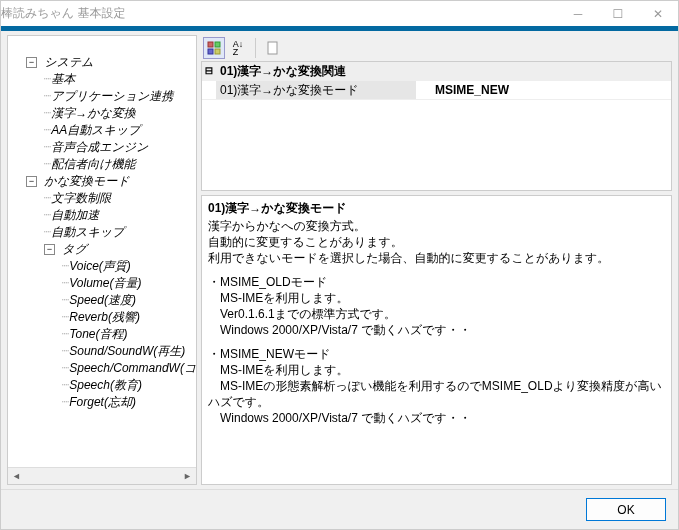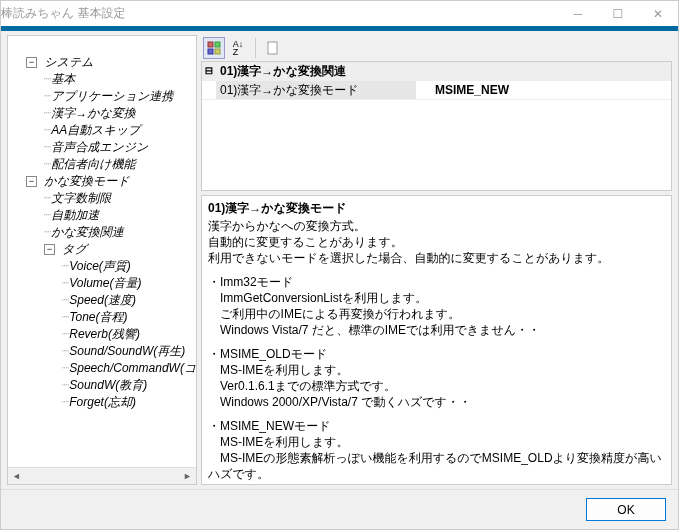--- a/index.html
+++ b/index.html
@@ -68,34 +68,34 @@
           <div class="tree-node"><span class="tree-conn">┈</span><span class="tree-label">配信者向け機能</span></div>
         </div>
 
         <div class="tree-node">
           <span class="tree-toggle">−</span>
           <span class="tree-label">かな変換モード</span>
         </div>
         <div class="tree-children">
           <div class="tree-node"><span class="tree-conn">┈</span><span class="tree-label">文字数制限</span></div>
           <div class="tree-node"><span class="tree-conn">┈</span><span class="tree-label">自動加速</span></div>
-          <div class="tree-node"><span class="tree-conn">┈</span><span class="tree-label">かな変換関連</span></div>
+          <div class="tree-node"><span class="tree-conn">┈</span><span class="tree-label">自動スキップ</span></div>
           <div class="tree-node">
             <span class="tree-toggle">−</span>
             <span class="tree-label">タグ</span>
           </div>
           <div class="tree-children">
             <div class="tree-node"><span class="tree-conn">┈</span><span class="tree-label">Voice(声質)</span></div>
             <div class="tree-node"><span class="tree-conn">┈</span><span class="tree-label">Volume(音量)</span></div>
             <div class="tree-node"><span class="tree-conn">┈</span><span class="tree-label">Speed(速度)</span></div>
+            <div class="tree-node"><span class="tree-conn">┈</span><span class="tree-label">Reverb(残響)</span></div>
             <div class="tree-node"><span class="tree-conn">┈</span><span class="tree-label">Tone(音程)</span></div>
-            <div class="tree-node"><span class="tree-conn">┈</span><span class="tree-label">Reverb(残響)</span></div>
             <div class="tree-node"><span class="tree-conn">┈</span><span class="tree-label">Sound/SoundW(再生)</span></div>
             <div class="tree-node"><span class="tree-conn">┈</span><span class="tree-label">Speech/CommandW(コ</span></div>
-            <div class="tree-node"><span class="tree-conn">┈</span><span class="tree-label">SoundW(教育)</span></div>
+            <div class="tree-node"><span class="tree-conn">┈</span><span class="tree-label">Speech(教育)</span></div>
             <div class="tree-node"><span class="tree-conn">┈</span><span class="tree-label">Forget(忘却)</span></div>
           </div>
         </div>
       </div>
       <div class="hscroll">
         <div class="hscroll-btn">◄</div>
         <div class="hscroll-track"></div>
         <div class="hscroll-btn">►</div>
       </div>
     </div>
@@ -134,26 +134,20 @@
         </div>
       </div>
 
       <div class="desc-panel">
         <div class="desc-title">01)漢字→かな変換モード</div>
         <div>漢字からかなへの変換方式。</div>
         <div>自動的に変更することがあります。</div>
         <div>利用できないモードを選択した場合、自動的に変更することがあります。</div>
 
         <div class="desc-block">
-          <div>・Imm32モード</div>
-          <div>　ImmGetConversionListを利用します。</div>
-          <div>　ご利用中のIMEによる再変換が行われます。</div>
-          <div>　Windows Vista/7 だと、標準のIMEでは利用できません・・</div>
-        </div>
-        <div class="desc-block">
           <div>・MSIME_OLDモード</div>
           <div>　MS-IMEを利用します。</div>
           <div>　Ver0.1.6.1までの標準方式です。</div>
           <div>　Windows 2000/XP/Vista/7 で動くハズです・・</div>
         </div>
         <div class="desc-block">
           <div>・MSIME_NEWモード</div>
           <div>　MS-IMEを利用します。</div>
           <div>　MS-IMEの形態素解析っぽい機能を利用するのでMSIME_OLDより変換精度が高いハズです。</div>
           <div>　Windows 2000/XP/Vista/7 で動くハズです・・</div>

